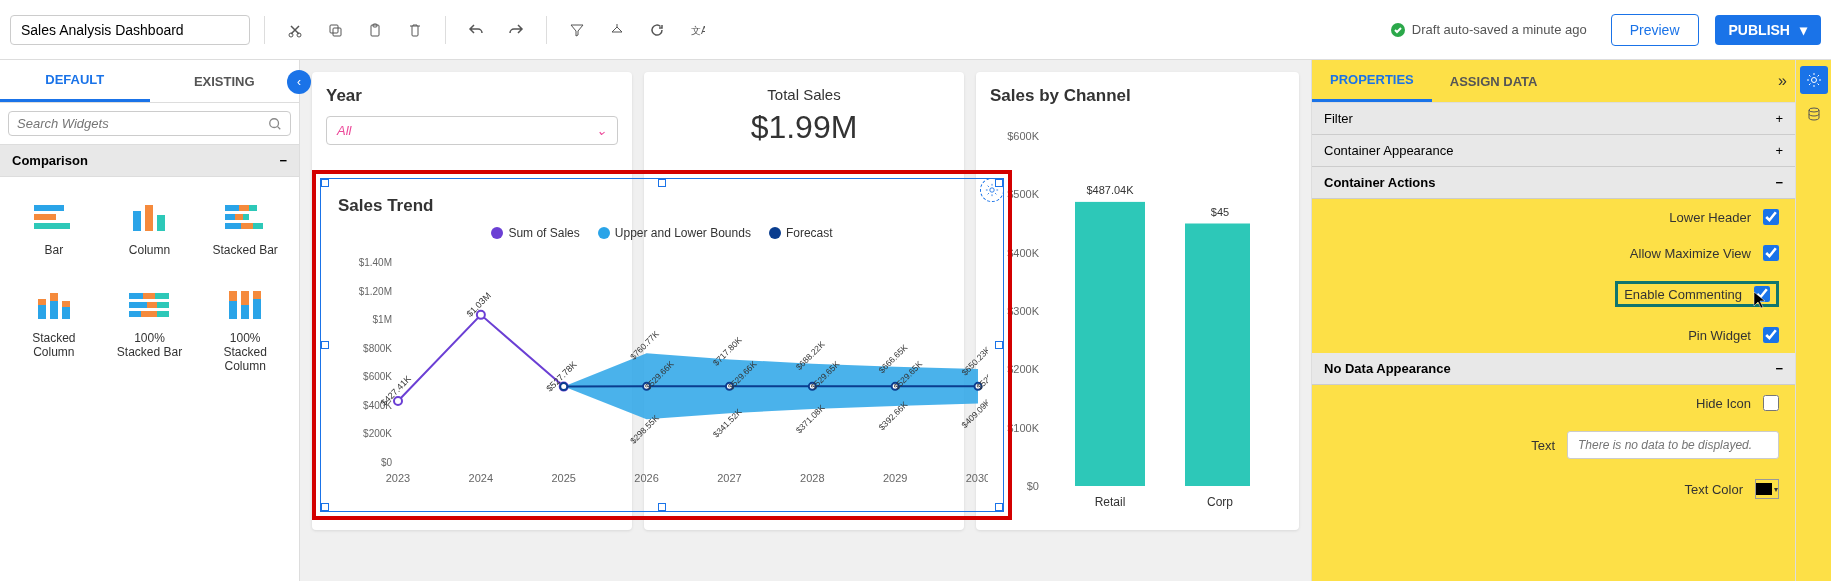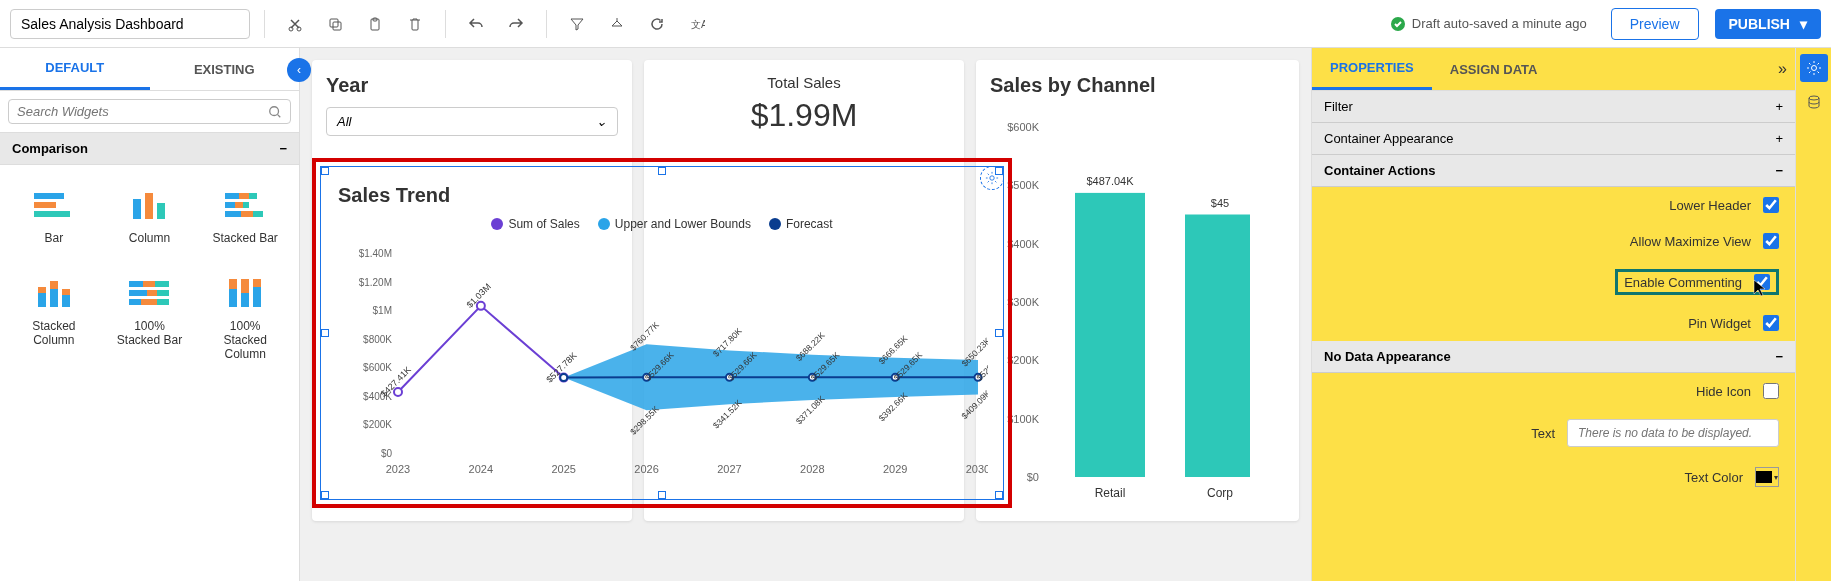--- a/index.html
+++ b/index.html
@@ -1,19 +1,19 @@
 <!DOCTYPE html>
 <html><head>
 <meta charset="utf-8">
 <style>
 * { box-sizing: border-box; margin: 0; padding: 0; font-family: 'Segoe UI', Arial, sans-serif; }
 body { background: #f5f5f5; width: 1831px; height: 581px; overflow: hidden; position: relative; }
 
 
-.top-toolbar { height: 48px; background: #fff; border-bottom: 1px solid #ddd; display: flex; align-items: center; padding: 0 10px; gap: 8px; }
+.top-toolbar { height: 60px; background: #fff; border-bottom: 1px solid #ddd; display: flex; align-items: center; padding: 0 10px; gap: 8px; }
 .dashboard-name { border: 1px solid #ccc; border-radius: 4px; padding: 6px 10px; font-size: 14px; width: 240px; }
 .tb-divider { width: 1px; height: 28px; background: #ddd; margin: 0 6px; }
 .tb-icon { width: 32px; height: 32px; display: flex; align-items: center; justify-content: center; color: #555; cursor: pointer; border-radius: 4px; }
 .tb-spacer { flex: 1; }
 .autosave { display: flex; align-items: center; gap: 6px; color: #555; font-size: 13px; margin-right: 16px; }
 .autosave-check { color: #2ba84a; }
 .btn-preview { border: 1px solid #1a73e8; color: #1a73e8; background: #fff; padding: 7px 18px; border-radius: 4px; font-size: 14px; cursor: pointer; margin-right: 8px; }
 .btn-publish { background: #1a73e8; color: #fff; border: none; padding: 7px 14px; border-radius: 4px; font-size: 14px; cursor: pointer; display: flex; align-items: center; gap: 10px; font-weight: 600; }
 
 
@@ -32,22 +32,22 @@
 .widget-grid { display: grid; grid-template-columns: 1fr 1fr 1fr; padding: 12px; gap: 12px; overflow-y: auto; }
 .widget-item { text-align: center; cursor: pointer; padding: 8px 4px; }
 .widget-icon { height: 40px; display: flex; align-items: center; justify-content: center; margin-bottom: 6px; }
 .widget-label { font-size: 12px; color: #333; }
 
 
 .canvas { flex: 1; background: #f0f0f0; padding: 12px; overflow: auto; position: relative; }
 .canvas-row { display: flex; gap: 12px; margin-bottom: 12px; }
 .card { background: #fff; border-radius: 4px; box-shadow: 0 1px 3px rgba(0,0,0,0.1); padding: 14px; }
 .card-year { width: 320px; }
-.card-title { font-size: 20px; font-weight: 600; color: #333; margin-bottom: 10px; }
-.year-select { width: 100%; border: 1px solid #ccc; border-radius: 4px; padding: 6px 10px; font-size: 13px; font-style: italic; color: #000000; display: flex; justify-content: space-between; align-items: center; cursor: pointer; }
+.card-title { font-size: 17px; font-weight: 600; color: #333; margin-bottom: 10px; }
+.year-select { width: 100%; border: 1px solid #ccc; border-radius: 4px; padding: 6px 10px; font-size: 13px; font-style: italic; color: #ec4899; display: flex; justify-content: space-between; align-items: center; cursor: pointer; }
 .card-total { width: 320px; text-align: center; }
 .total-label { font-size: 15px; color: #333; margin-bottom: 6px; }
 .total-value { font-size: 32px; font-weight: 500; color: #333; }
 .card-channel { flex: 1; min-width: 260px; }
 
 
 .selected-wrapper { border: 4px solid #d30000; position: relative; width: 700px; height: 350px; }
 .selection-border { position: absolute; inset: 4px; border: 1.5px solid #1a73e8; pointer-events: none; }
 .selection-handle { position: absolute; width: 8px; height: 8px; background: #fff; border: 1.5px solid #1a73e8; }
 .sh-tl { top: 0; left: 0; } .sh-tm { top: 0; left: 50%; margin-left:-4px; } .sh-tr { top: 0; right: 0; }

